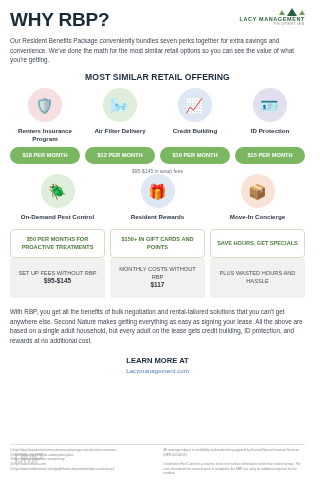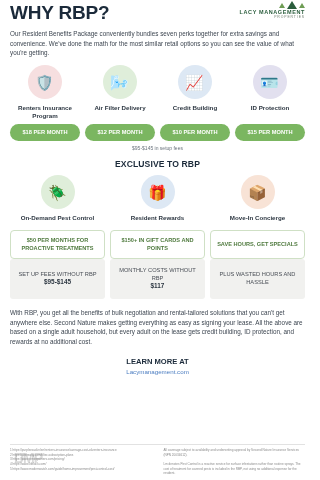--- a/index.html
+++ b/index.html
@@ -4,21 +4,21 @@
 <style>
   * { box-sizing: border-box; margin: 0; padding: 0; }
   body {
     width: 315px; height: 480px;
     background: #ffffff;
     font-family: "Liberation Sans", sans-serif;
     color: #333333;
     overflow: hidden;
     position: relative;
   }
-  .page { width: 315px; height: 412px; padding: 1px 10px 0 10px; position: relative; }
+  .page { width: 315px; height: 412px; padding: 8px 10px 0 10px; position: relative; }
 
   
   .header { display: flex; align-items: flex-start; justify-content: space-between; }
   .title {
     font-size: 19px; font-weight: bold; color: #1b2a3a;
     letter-spacing: -0.2px; line-height: 1.05; margin-top: 2px;
   }
   .logo { text-align: right; line-height: 1.05; }
   .logo-mark { display: flex; align-items: center; justify-content: flex-end; gap: 2px; }
   .logo-tri { width: 0; height: 0; border-left: 5px solid transparent; border-right: 5px solid transparent; border-bottom: 8px solid #2a5d3c; }
@@ -112,20 +112,21 @@
           <span class="logo-tri"></span>
           <span class="logo-tri small"></span>
       </div>
       <div class="logo-name">LACY MANAGEMENT</div>
       <div class="logo-sub">PROPERTIES</div>
     </div>
   </div>
 
   <div class="intro">Our Resident Benefits Package conveniently bundles seven perks together for extra savings and convenience. We've done the math for the most similar retail options so you can see the value of what you're getting.</div>
 
+  <div class="section-head">MOST SIMILAR RETAIL OFFERING</div>
 
   <div class="grid4">
     <div class="icon-wrap">
       <div class="icon-circle c-pink">🛡️</div>
     </div>
     <div class="icon-wrap">
       <div class="icon-circle c-green">🌬️</div>
     </div>
     <div class="icon-wrap">
       <div class="icon-circle c-blue">📈</div>
@@ -144,21 +145,20 @@
 
   <div class="grid4">
     <div class="pill">$18 PER MONTH</div>
     <div class="pill">$12 PER MONTH</div>
     <div class="pill">$10 PER MONTH</div>
     <div class="pill">$15 PER MONTH</div>
   </div>
 
   <div class="note-setup">$95-$145 in setup fees</div>
 
-  <div class="section-head exclusive-head">EXCLUSIVE TO RBP</div>
 
   <div class="grid3">
     <div class="icon-wrap">
       <div class="icon-circle c-green">🪲</div>
     </div>
     <div class="icon-wrap">
       <div class="icon-circle c-blue">🎁</div>
     </div>
     <div class="icon-wrap">
       <div class="icon-circle c-peach">📦</div>

